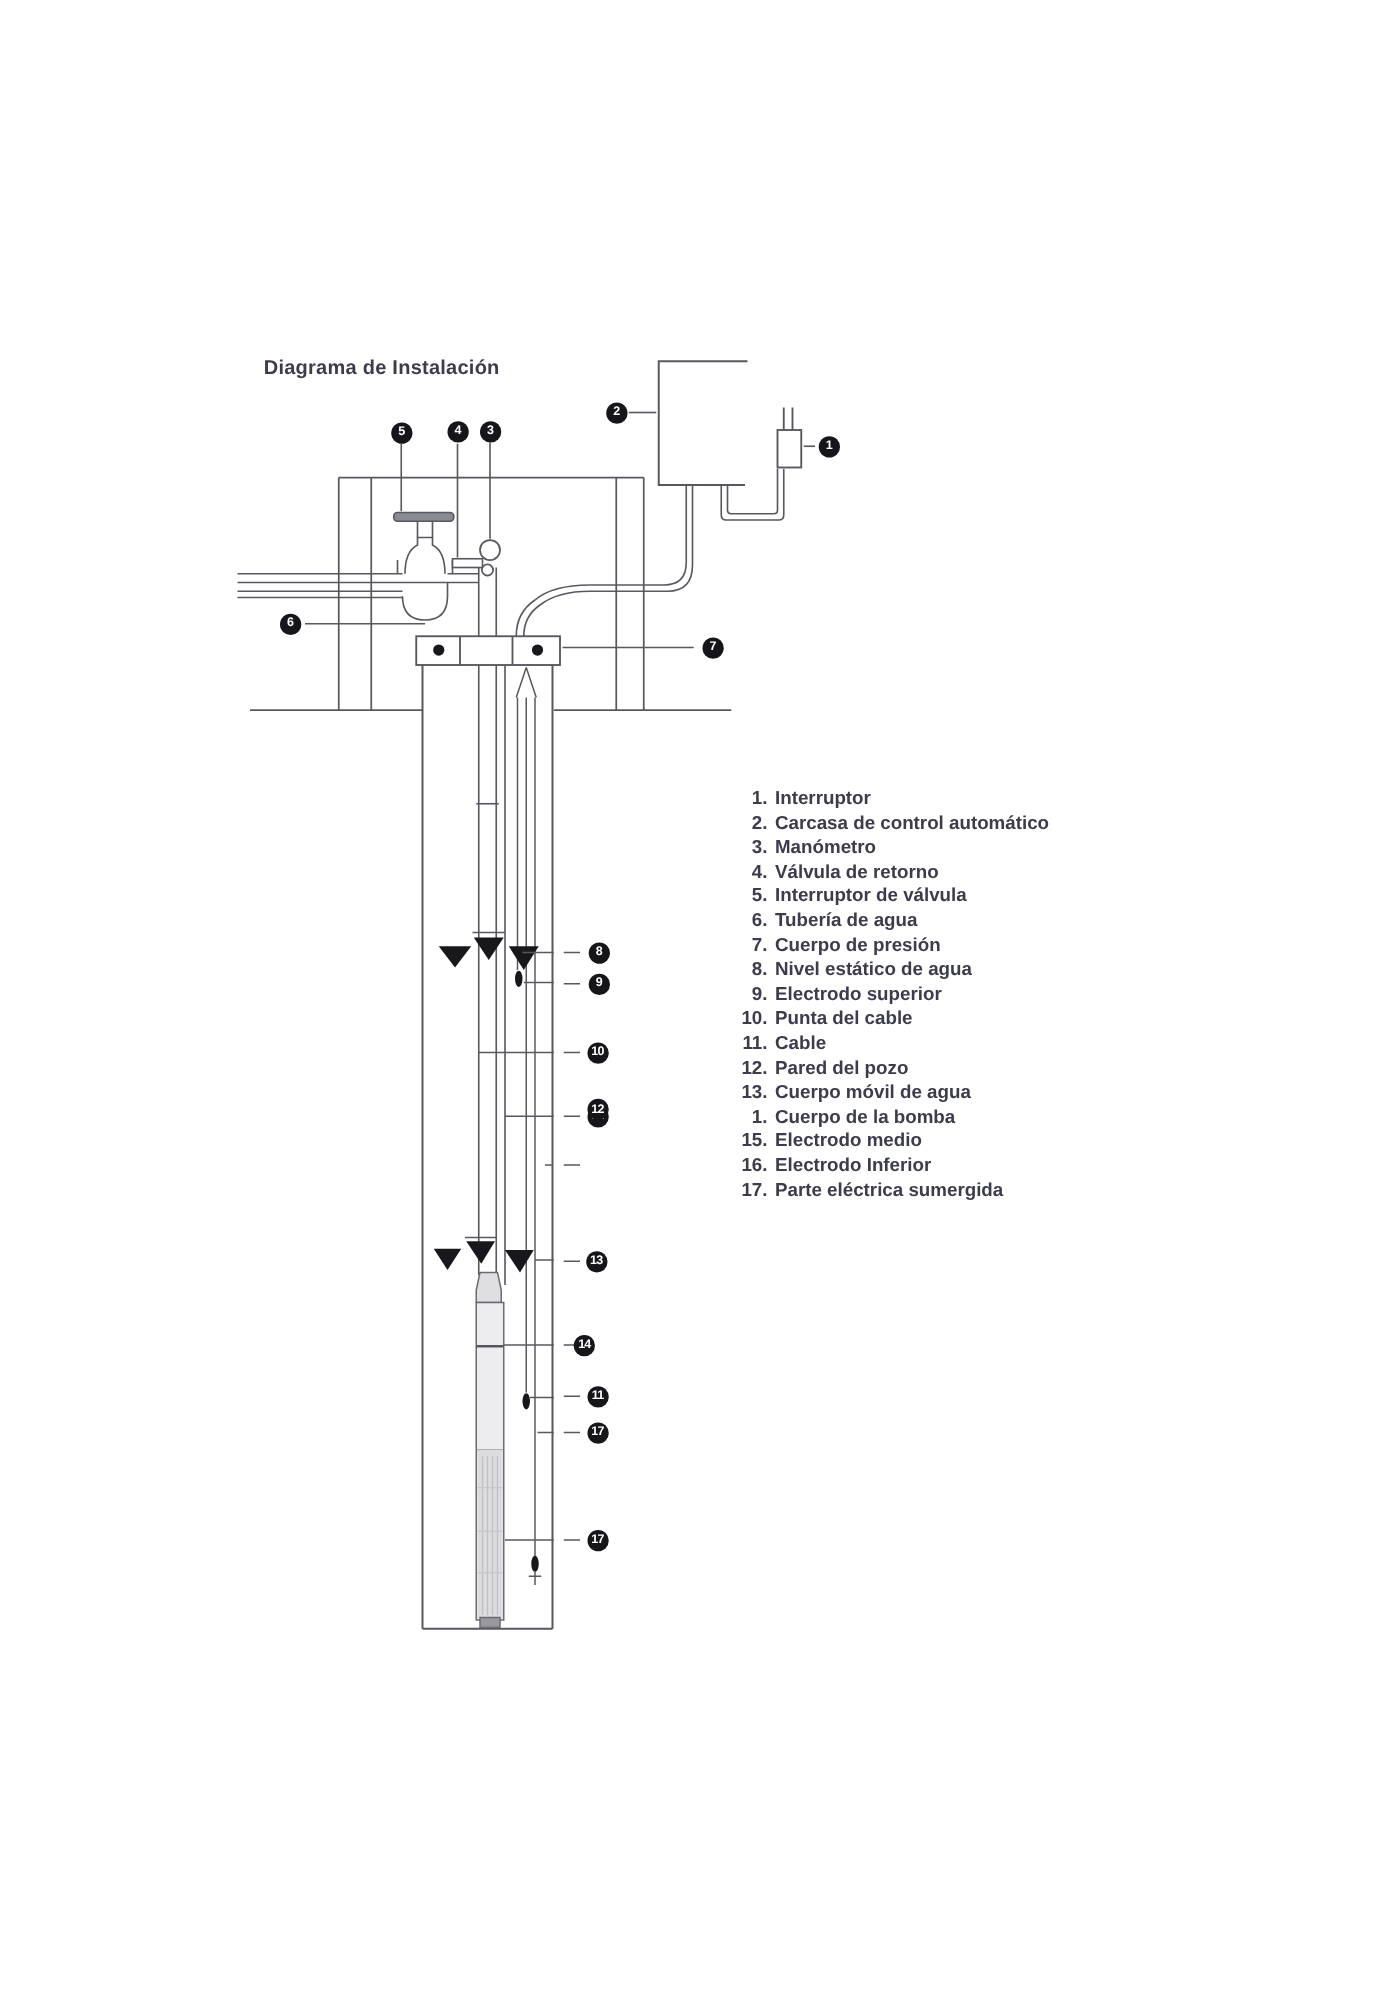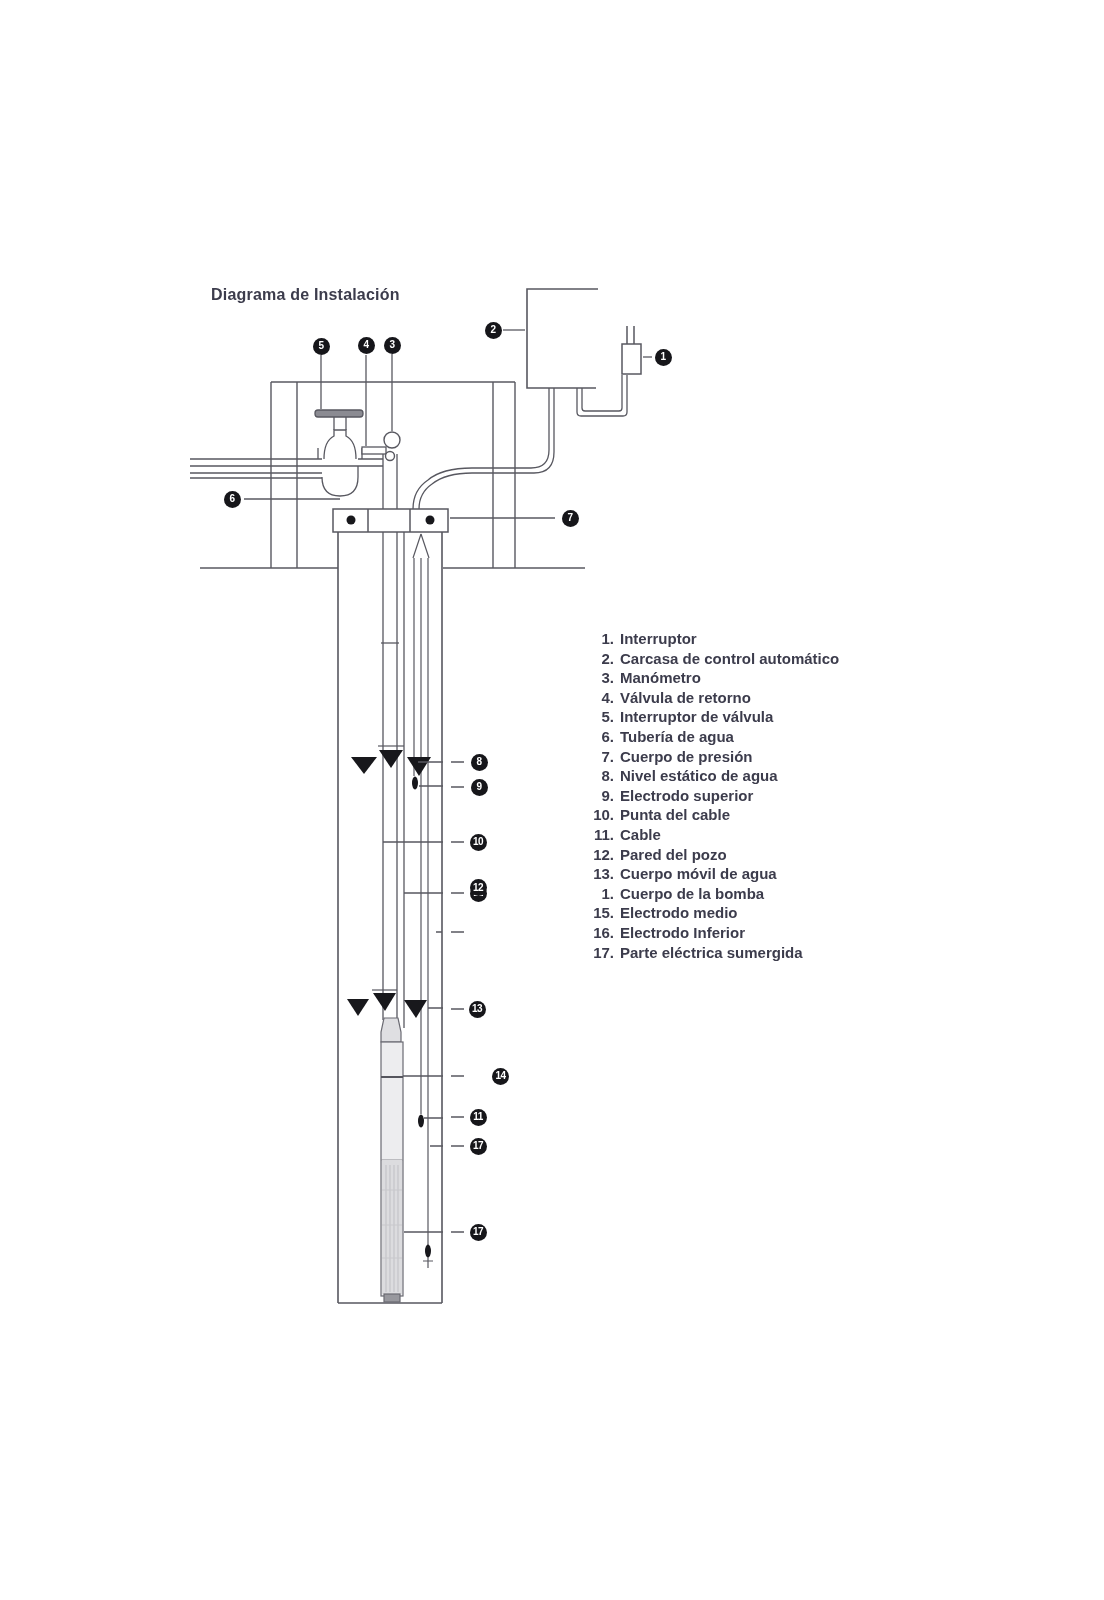--- a/index.html
+++ b/index.html
@@ -189,21 +189,21 @@
   </div>
 <div class="co" style="left:469.5px;top:884.5px">
     <span>11</span>
   </div>
 <div class="co" style="left:469.5px;top:879px">
     <span>12</span>
   </div>
 <div class="co" style="left:468.5px;top:1000.5px">
     <span>13</span>
   </div>
-<div class="co" style="left:492px;top:1067.5px">
+<div class="co" style="left:459px;top:1067.5px">
     <span>14</span>
   </div>
 <div class="co" style="left:469.5px;top:1108.5px">
     <span>11</span>
   </div>
 <div class="co" style="left:469.5px;top:1137.5px">
     <span>17</span>
   </div>
 <div class="co" style="left:469.5px;top:1223.5px">
     <span>17</span>

